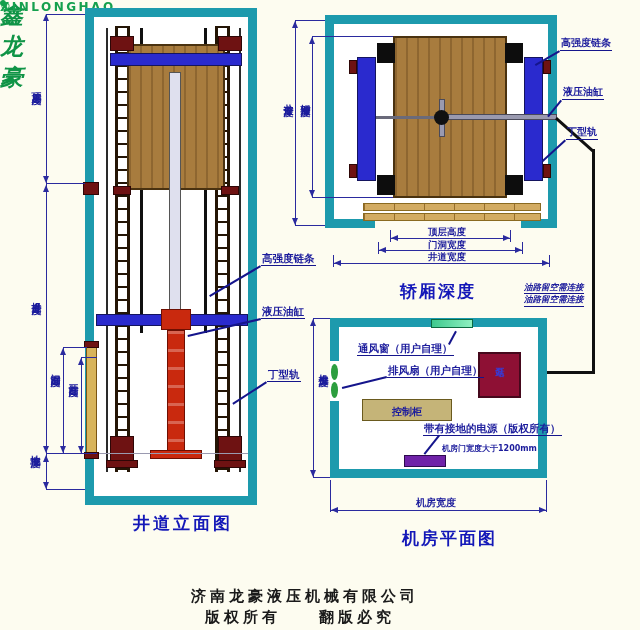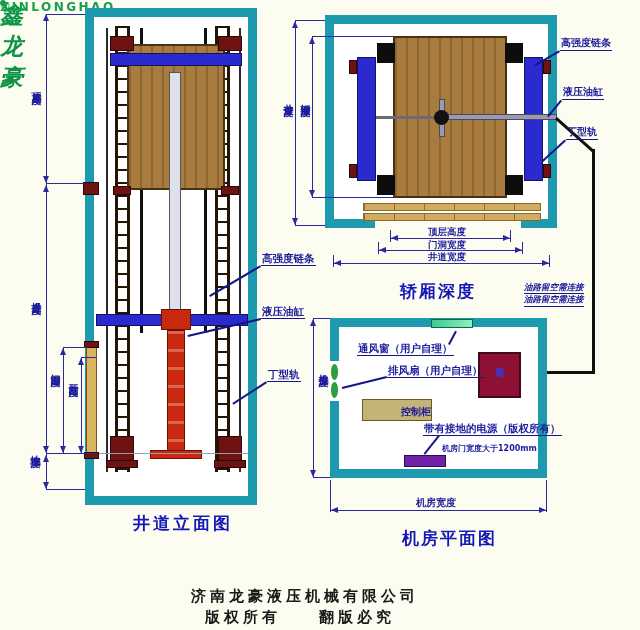--- a/index.html
+++ b/index.html
@@ -188,21 +188,21 @@
     <span>油路留空需连接</span><br>
     <span>油路留空需连接</span>
   </div>
 
   <div class="frame" style="left:330px;top:318px;width:217px;height:160px;"></div>
   <div class="abs" style="left:431px;top:319px;width:42px;height:9px;background:linear-gradient(90deg,#3ec98e,#8ef0c0);border:1px solid #0b6a40;box-sizing:border-box;"></div>
   <div class="abs" style="left:330px;top:361px;width:9px;height:40px;background:#ffffff;"></div>
   <div class="abs" style="left:331px;top:364px;width:7px;height:16px;background:#2c9e3f;border-radius:50%;"></div>
   <div class="abs" style="left:331px;top:382px;width:7px;height:16px;background:#2c9e3f;border-radius:50%;"></div>
 
-  <div class="abs" style="left:362px;top:399px;width:70px;height:22px;background:#c5b478;border:1.5px solid #6a5a1e;box-sizing:border-box;text-align:right;">
+  <div class="abs" style="left:362px;top:399px;width:90px;height:22px;background:#c5b478;border:1.5px solid #6a5a1e;box-sizing:border-box;text-align:center;">
     <span style="font-size:10px;font-weight:bold;color:#1c1c9c;line-height:20px;">控制柜</span>
   </div>
   <div class="abs" style="left:478px;top:352px;width:43px;height:46px;background:#8e1034;border:2px solid #45081c;box-sizing:border-box;"></div>
   <div class="vtext" style="left:495px;top:360px;color:#3a3ad0;font-size:9px;">泵站</div>
   <div class="abs" style="left:404px;top:455px;width:42px;height:12px;background:#6f22a8;border:1.5px solid #2e0b4e;box-sizing:border-box;"></div>
 
   <div class="lbl" style="left:357px;top:342px;">通风窗（用户自理）</div>
   <div class="leader" style="left:448px;top:344px;width:15px;transform:rotate(-61.7deg);"></div>
   <div class="lbl" style="left:387px;top:364px;">排风扇（用户自理）</div>
   <div class="leader" style="left:387px;top:378px;width:46px;transform:rotate(166.3deg);"></div>

